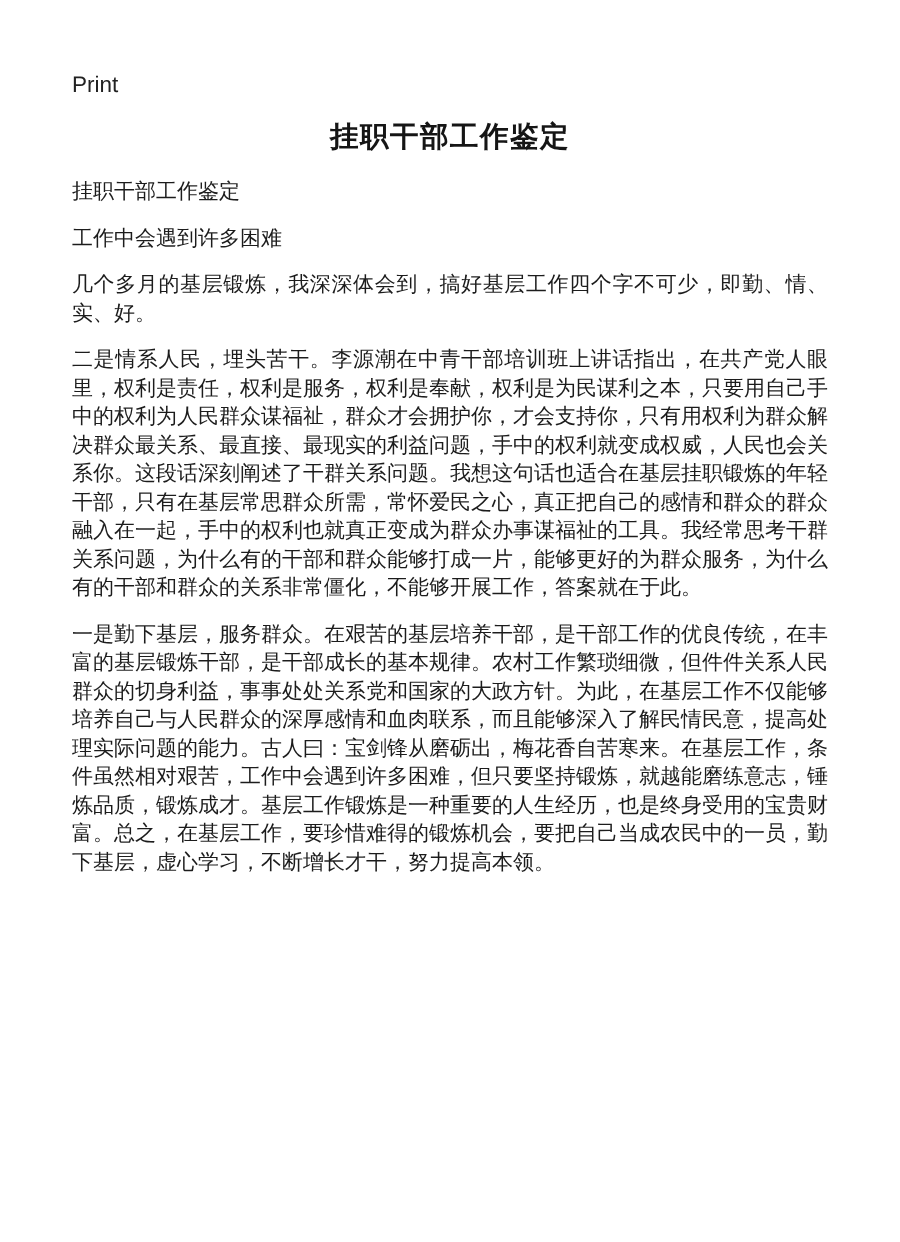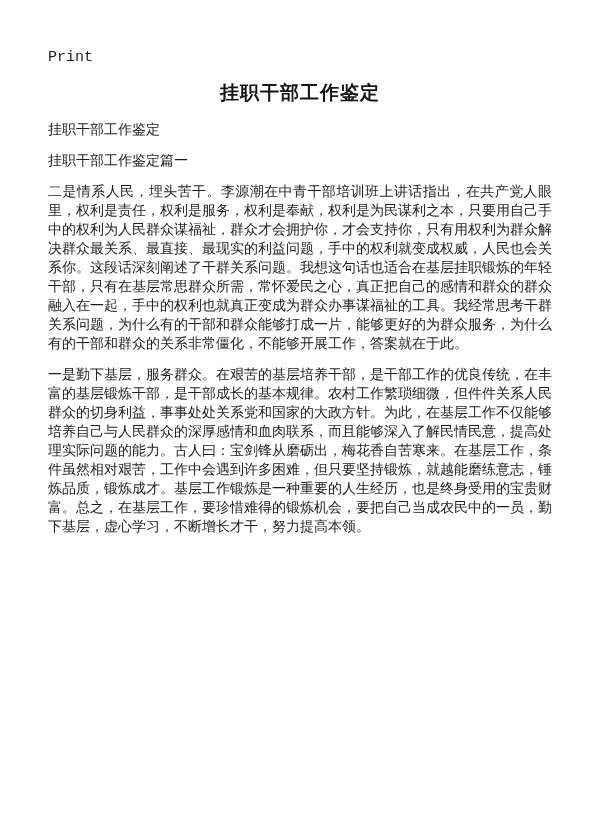--- a/index.html
+++ b/index.html
@@ -16,21 +16,21 @@
     color: #1c1c1c;
     overflow: hidden;
     box-sizing: border-box;
     padding: 46px 48px 0 48px;
     font-family: "DejaVu Sans", "Liberation Sans", sans-serif;
   }
   .print-bar {
     margin: 0 0 14px 0;
   }
   .print-link {
-    font-family: Liberation Mono, monospace;
+    font-family: Liberation Sans, sans-serif;
     font-size: 15px;
     color: #222222;
     text-decoration: none;
     cursor: pointer;
   }
   h1.doc-title {
     font-size: 19px;
     font-weight: bold;
     text-align: center;
     margin: 0 0 16px 0;
@@ -55,22 +55,23 @@
   <div class="print-bar">
     <a class="print-link">Print</a>
   </div>
 
   <h1 class="doc-title">挂职干部工作鉴定</h1>
 
   <div class="body-text">
     <p>挂职干部工作鉴定</p>
 
 
-    <p>挂职干部工作鉴定篇一</p>
+    <p>工作中会遇到许多困难</p>
 
+    <p>几个多月的基层锻炼，我深深体会到，搞好基层工作四个字不可少，即勤、情、实、好。</p>
 
     <p>二是情系人民，埋头苦干。李源潮在中青干部培训班上讲话指出，在共产党人眼里，权利是责任，权利是服务，权利是奉献，权利是为民谋利之本，只要用自己手中的权利为人民群众谋福祉，群众才会拥护你，才会支持你，只有用权利为群众解决群众最关系、最直接、最现实的利益问题，手中的权利就变成权威，人民也会关系你。这段话深刻阐述了干群关系问题。我想这句话也适合在基层挂职锻炼的年轻干部，只有在基层常思群众所需，常怀爱民之心，真正把自己的感情和群众的群众融入在一起，手中的权利也就真正变成为群众办事谋福祉的工具。我经常思考干群关系问题，为什么有的干部和群众能够打成一片，能够更好的为群众服务，为什么有的干部和群众的关系非常僵化，不能够开展工作，答案就在于此。</p>
 
     <p>一是勤下基层，服务群众。在艰苦的基层培养干部，是干部工作的优良传统，在丰富的基层锻炼干部，是干部成长的基本规律。农村工作繁琐细微，但件件关系人民群众的切身利益，事事处处关系党和国家的大政方针。为此，在基层工作不仅能够培养自己与人民群众的深厚感情和血肉联系，而且能够深入了解民情民意，提高处理实际问题的能力。古人曰：宝剑锋从磨砺出，梅花香自苦寒来。在基层工作，条件虽然相对艰苦，工作中会遇到许多困难，但只要坚持锻炼，就越能磨练意志，锤炼品质，锻炼成才。基层工作锻炼是一种重要的人生经历，也是终身受用的宝贵财富。总之，在基层工作，要珍惜难得的锻炼机会，要把自己当成农民中的一员，勤下基层，虚心学习，不断增长才干，努力提高本领。</p>
 
   </div>
 
 </div>
 
 </body></html>

